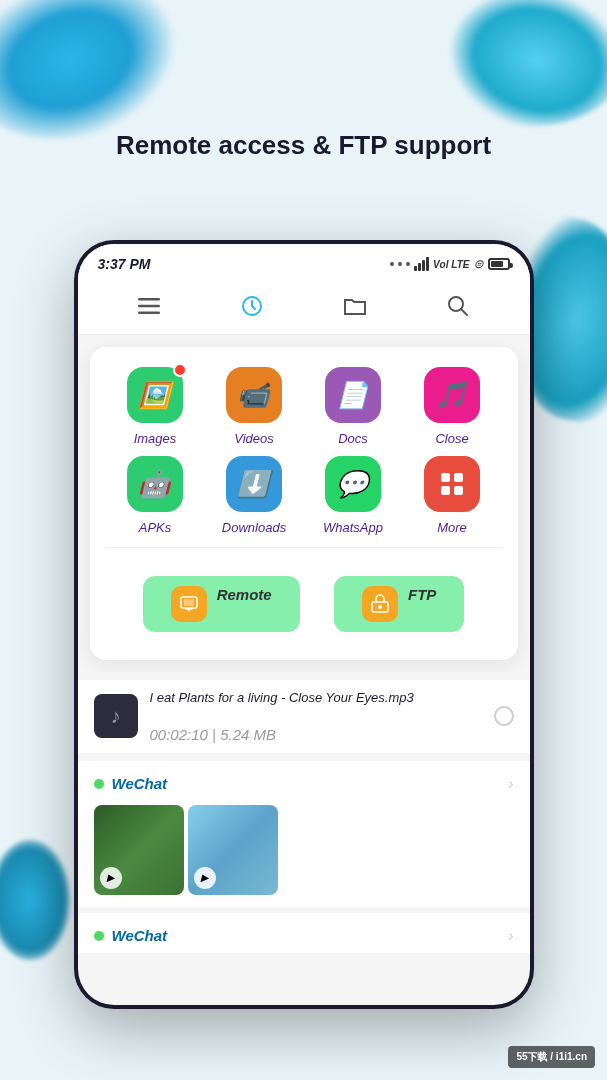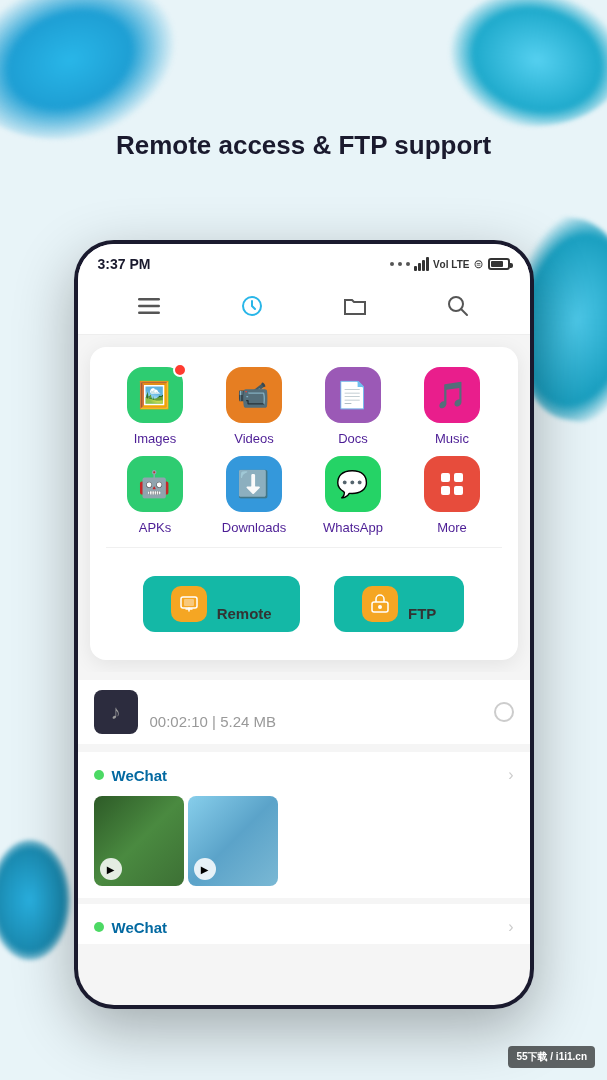--- a/index.html
+++ b/index.html
@@ -65,20 +65,21 @@
       position: absolute;
       top: 240px;
       left: 50%;
       transform: translateX(-50%);
       width: 460px;
       height: 769px;
       background: #1a1a2e;
       border-radius: 40px;
       box-shadow: 0 20px 60px rgba(0,0,0,0.3);
       overflow: hidden;
+      font-style: italic;
     }
 
     .phone-screen {
       position: absolute;
       top: 4px; left: 4px; right: 4px; bottom: 4px;
       background: #f5f5f5;
       border-radius: 36px;
       overflow: hidden;
     }
 
@@ -189,23 +190,23 @@
     }
 
     
     .bottom-actions {
       display: flex;
       justify-content: space-around;
       padding: 16px 20px 8px;
     }
     .action-btn {
       display: flex;
-      align-items: flex-end;
+      align-items: flex-start;
       gap: 10px;
-      background: #14b8a6;
+      background: #86efac;
       border-radius: 12px;
       padding: 10px 28px;
       cursor: pointer;
       min-width: 120px;
       justify-content: center;
     }
     .action-icon {
       width: 36px; height: 36px;
       border-radius: 10px;
       background: #f5a623;
@@ -407,21 +408,21 @@
         <div class="grid-item">
           <div class="grid-icon" style="background:#9b59b6;">
             <span class="grid-icon-inner">📄</span>
           </div>
           <span class="grid-label">Docs</span>
         </div>
         <div class="grid-item">
           <div class="grid-icon" style="background:#e91e8c;">
             <span class="grid-icon-inner">🎵</span>
           </div>
-          <span class="grid-label">Music</span>
+          <span class="grid-label">Close</span>
         </div>
       </div>
 
       <div class="grid-row">
         <div class="grid-item">
           <div class="grid-icon" style="background:#2ecc71;">
             <span class="grid-icon-inner">🤖</span>
           </div>
           <span class="grid-label">APKs</span>
         </div>
@@ -477,20 +478,21 @@
       </div>
     </div>
 
     <div class="file-list">
 
       <div class="file-item">
         <div class="file-thumb file-thumb-music">
           <span>♪</span>
         </div>
         <div class="file-info">
+          <div class="file-name">I eat Plants for a living - Close Your Eyes.mp3</div>
           <div class="file-meta">
             <span>00:02:10</span>
             <span> | </span>
             <span>5.24 MB</span>
           </div>
         </div>
         <div class="file-radio"></div>
       </div>
 
       <div class="section-header">

